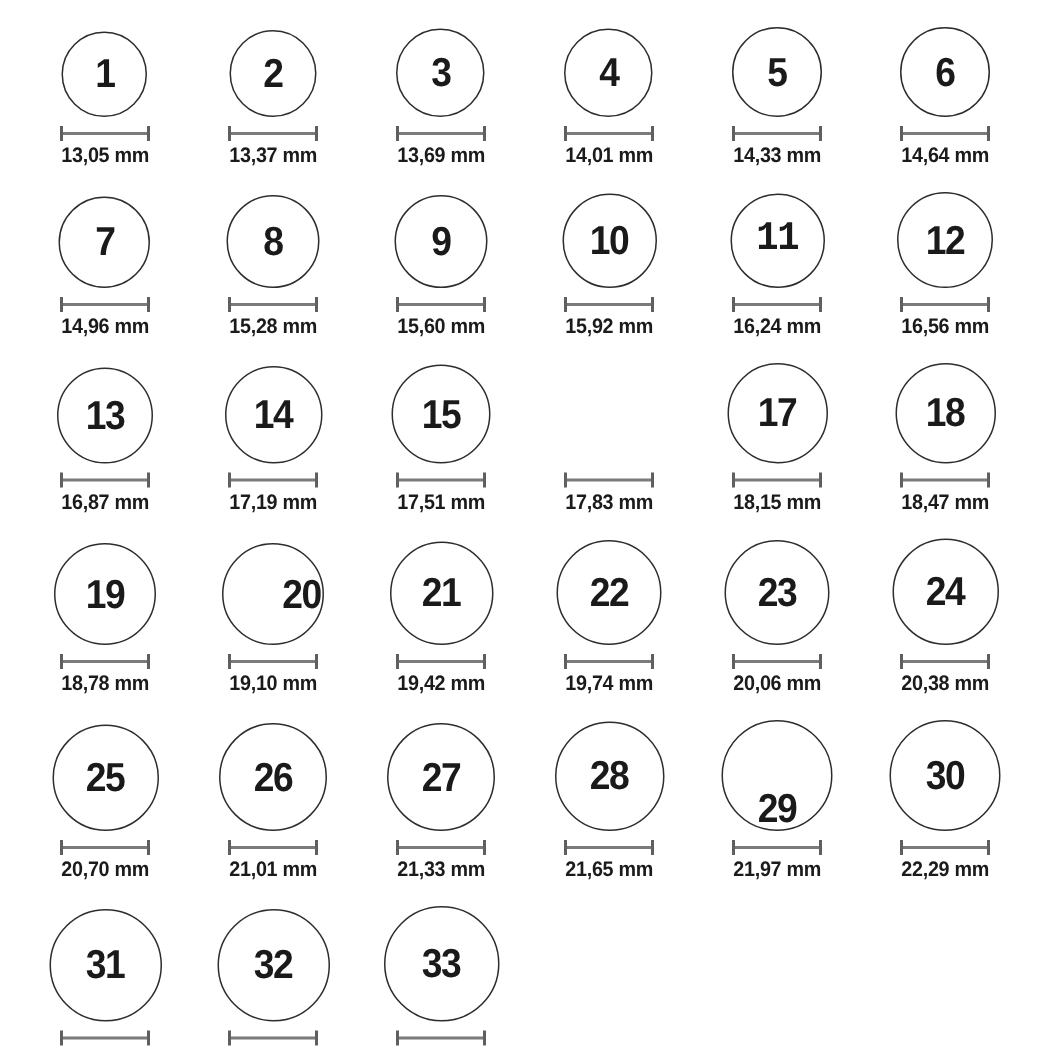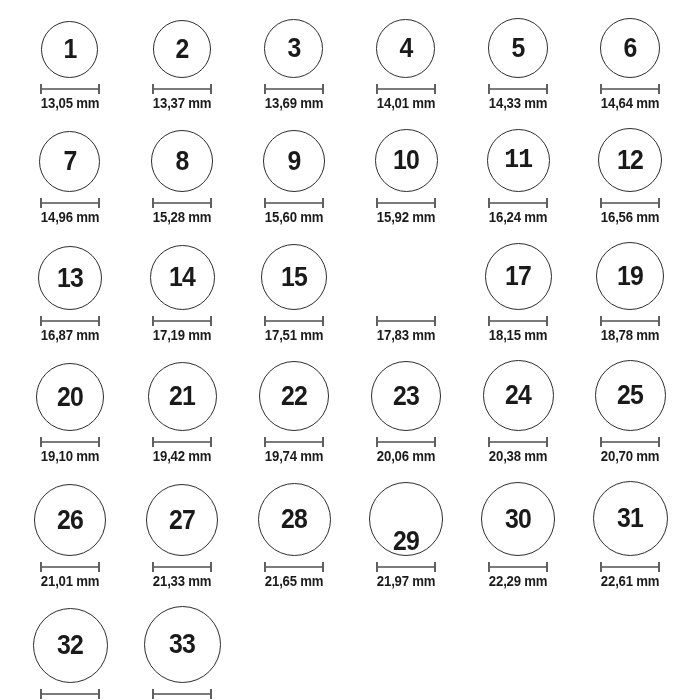--- a/index.html
+++ b/index.html
@@ -276,35 +276,46 @@
       <span class="num">17</span>
     </div>
     <div class="measure">
       <span class="tick"></span>
       <span class="mline"></span>
       <span class="tick"></span>
     </div>
     <div class="label">18,15 mm</div>
   </div>
 
+  <div class="cell">
+    <div class="circle" style="width: 67px; height: 67px;">
+      <span class="num">18</span>
+    </div>
+    <div class="measure">
+      <span class="tick"></span>
+      <span class="mline"></span>
+      <span class="tick"></span>
+    </div>
+    <div class="label">18,47 mm</div>
+  </div>
 
   <div class="cell">
     <div class="circle" style="width: 68px; height: 68px;">
       <span class="num">19</span>
     </div>
     <div class="measure">
       <span class="tick"></span>
       <span class="mline"></span>
       <span class="tick"></span>
     </div>
     <div class="label">18,78 mm</div>
   </div>
 
   <div class="cell">
-    <div class="circle" style="width: 68px; height: 68px;">
+    <div class="circle" style="width: 68px; height: 68px; justify-content: flex-end;">
       <span class="num">20</span>
     </div>
     <div class="measure">
       <span class="tick"></span>
       <span class="mline"></span>
       <span class="tick"></span>
     </div>
     <div class="label">19,10 mm</div>
   </div>
 

